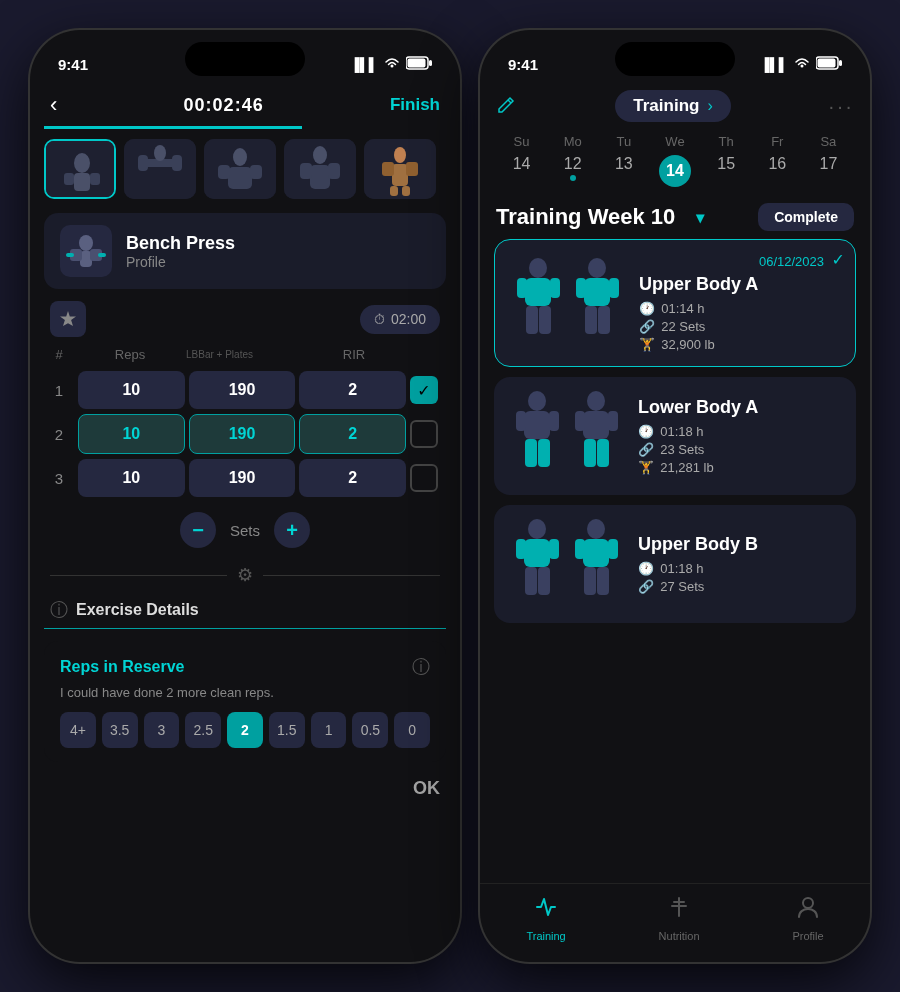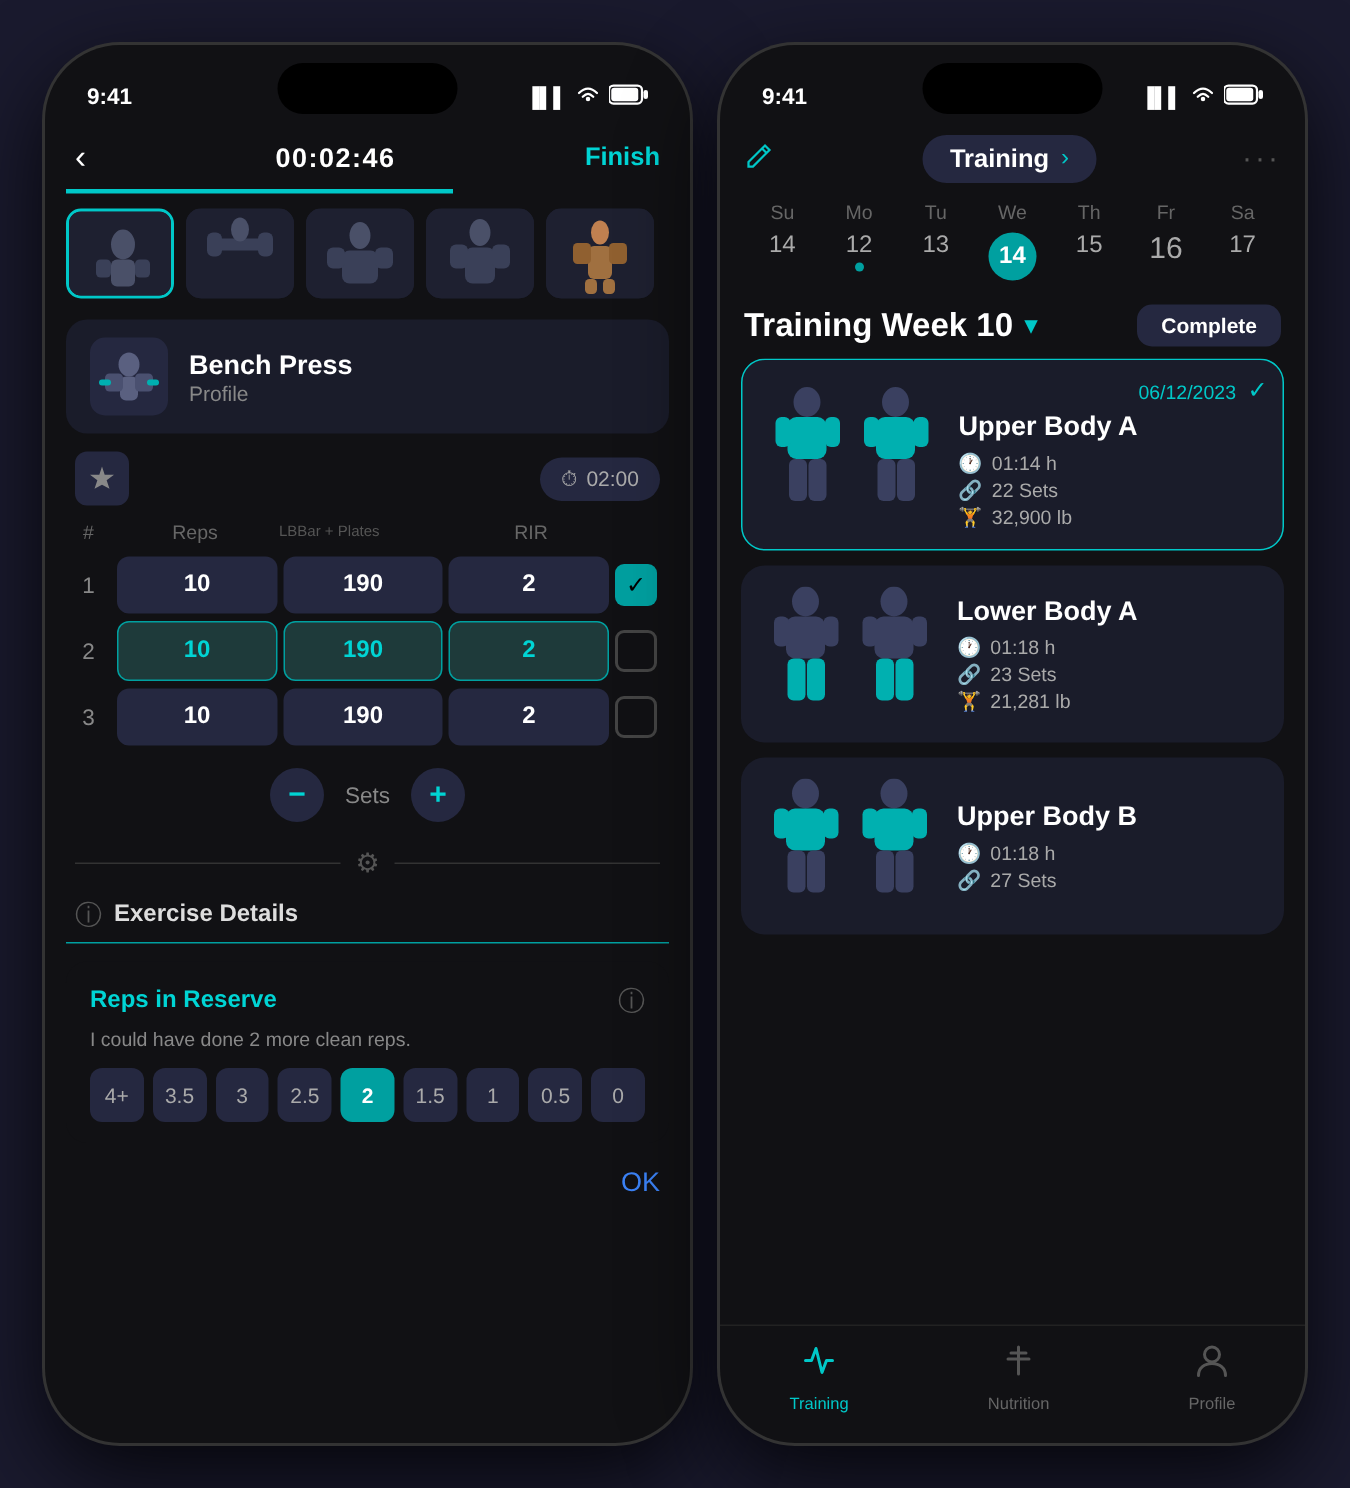--- a/index.html
+++ b/index.html
@@ -317,23 +317,23 @@
       font-weight: 700;
     }
 
     
     .ok-row {
       display: flex;
       justify-content: flex-end;
       padding: 10px 20px;
     }
     .ok-btn {
-      color: #3b82f6;
+      color: #a3a3a3;
       font-size: 18px;
-      font-weight: 400;
+      font-weight: 700;
     }
 
     
     .right-content {
       display: flex;
       flex-direction: column;
       height: calc(100% - 54px);
     }
 
     .training-header {
@@ -404,21 +404,21 @@
       justify-content: space-between;
       align-items: center;
       padding: 8px 16px;
     }
     .week-title {
       color: #fff;
       font-size: 22px;
       font-weight: 800;
       display: flex;
       align-items: center;
-      gap: 8px;
+      gap: 21px;
     }
     .chevron-down { color: #00c8c8; font-size: 16px; }
     .complete-btn {
       background: #252840;
       border-radius: 10px;
       padding: 6px 16px;
       color: #fff;
       font-size: 14px;
       font-weight: 600;
     }
@@ -768,21 +768,21 @@
         <span class="cal-day" style="display:flex;flex-direction:column;align-items:center;">
           <span style="color:#aaa;font-size:16px;">13</span>
         </span>
         <span class="cal-day" style="display:flex;flex-direction:column;align-items:center;">
           <span class="cal-day-active">14</span>
         </span>
         <span class="cal-day" style="display:flex;flex-direction:column;align-items:center;">
           <span style="color:#aaa;font-size:16px;">15</span>
         </span>
         <span class="cal-day" style="display:flex;flex-direction:column;align-items:center;">
-          <span style="color:#aaa;font-size:20px;">16</span>
+          <span style="color:#aaa;font-size:16px;">16</span>
         </span>
         <span class="cal-day" style="display:flex;flex-direction:column;align-items:center;">
           <span style="color:#aaa;font-size:16px;">17</span>
         </span>
       </div>
     </div>
 
     <div class="week-header">
       <div class="week-title">
         <span>Training Week 10</span>

